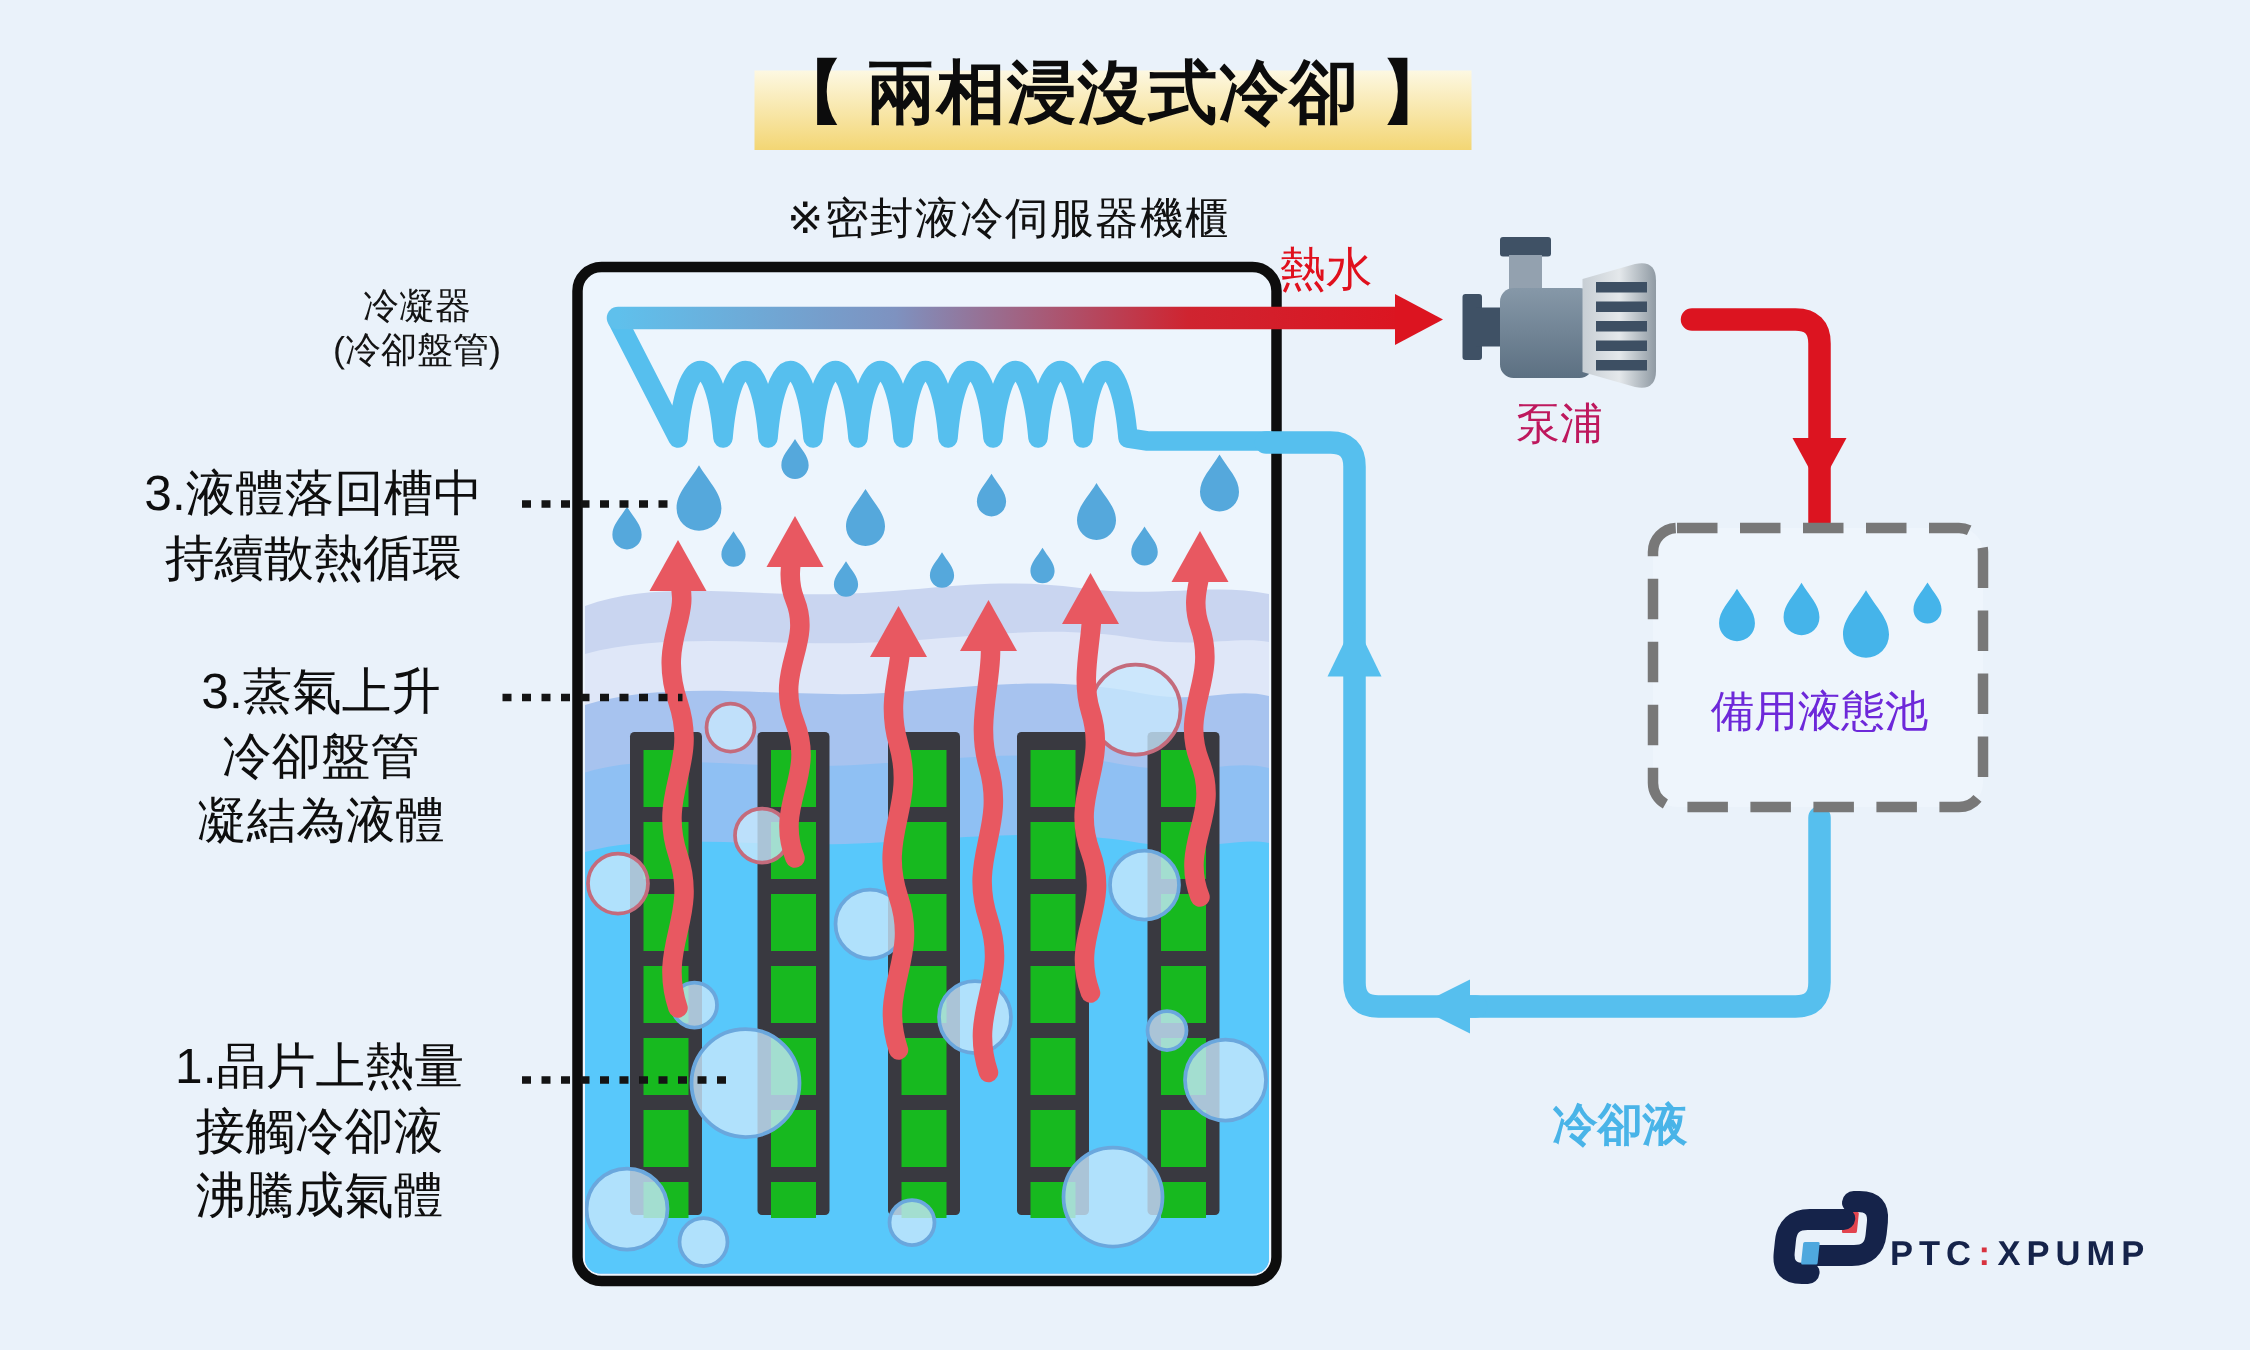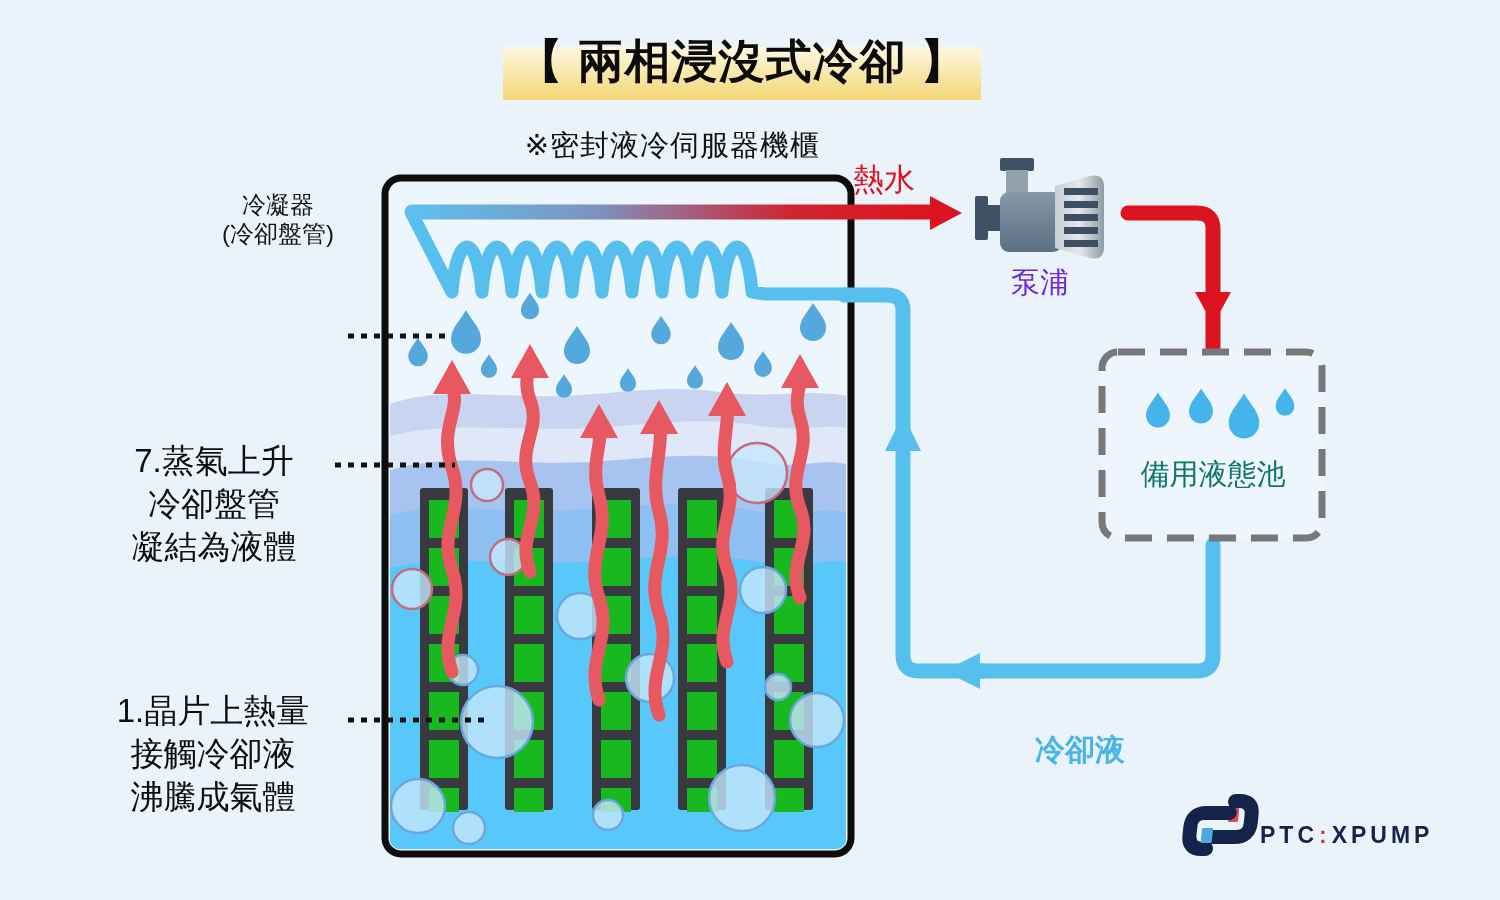--- a/index.html
+++ b/index.html
@@ -22,22 +22,22 @@
   .subtitle{
     left:420px;top:126px;width:400px;text-align:right;
     font-size:29px;color:#111;letter-spacing:1px;
   }
   .lbl{font-size:33px;line-height:1.30;text-align:center;color:#0e0e0e;font-weight:500;}
   .condenser{left:183px;top:190px;width:190px;font-size:24px;line-height:1.22;text-align:center;}
   .step3{left:63px;top:308px;width:292px;}
   .step2{left:100px;top:440px;width:228px;}
   .step1{left:88px;top:690px;width:250px;}
   .hotwater{left:853px;top:159px;width:110px;font-size:31px;font-weight:normal;color:#e0101d;}
-  .pumplbl{left:972px;top:263px;width:136px;text-align:center;font-size:29px;color:#6d28d9;}
-  .reservelbl{left:1107px;top:455px;width:212px;text-align:center;font-size:29px;color:#0f766e;}
+  .pumplbl{left:972px;top:263px;width:136px;text-align:center;font-size:29px;color:#be185d;}
+  .reservelbl{left:1107px;top:455px;width:212px;text-align:center;font-size:29px;color:#6d28d9;}
   .coolantlbl{left:1005px;top:691px;width:150px;text-align:center;font-size:30px;font-weight:bold;color:#49b4e8;margin-top:39px;}
   .logo-text{
     left:1260px;top:822px;font-size:23px;font-weight:bold;color:#15234a;
     letter-spacing:4px;white-space:nowrap;
   }
   .logo-text .sep{color:#d8333f;margin:0 1px;}
 </style>
 </head>
 <body>
 
@@ -223,23 +223,27 @@
     <div class="title-text">【 兩相浸沒式冷卻 】</div>
   </div>
 
   <div class="abs subtitle">※密封液冷伺服器機櫃</div>
 
   <div class="abs condenser">
     <div>冷凝器</div>
     <div>(冷卻盤管)</div>
   </div>
 
+  <div class="abs lbl step3">
+    <div>3.液體落回槽中</div>
+    <div>持續散熱循環</div>
+  </div>
 
   <div class="abs lbl step2">
-    <div>7.蒸氣上升</div>
+    <div>3.蒸氣上升</div>
     <div>冷卻盤管</div>
     <div>凝結為液體</div>
   </div>
 
   <div class="abs lbl step1">
     <div>1.晶片上熱量</div>
     <div>接觸冷卻液</div>
     <div>沸騰成氣體</div>
   </div>
 

